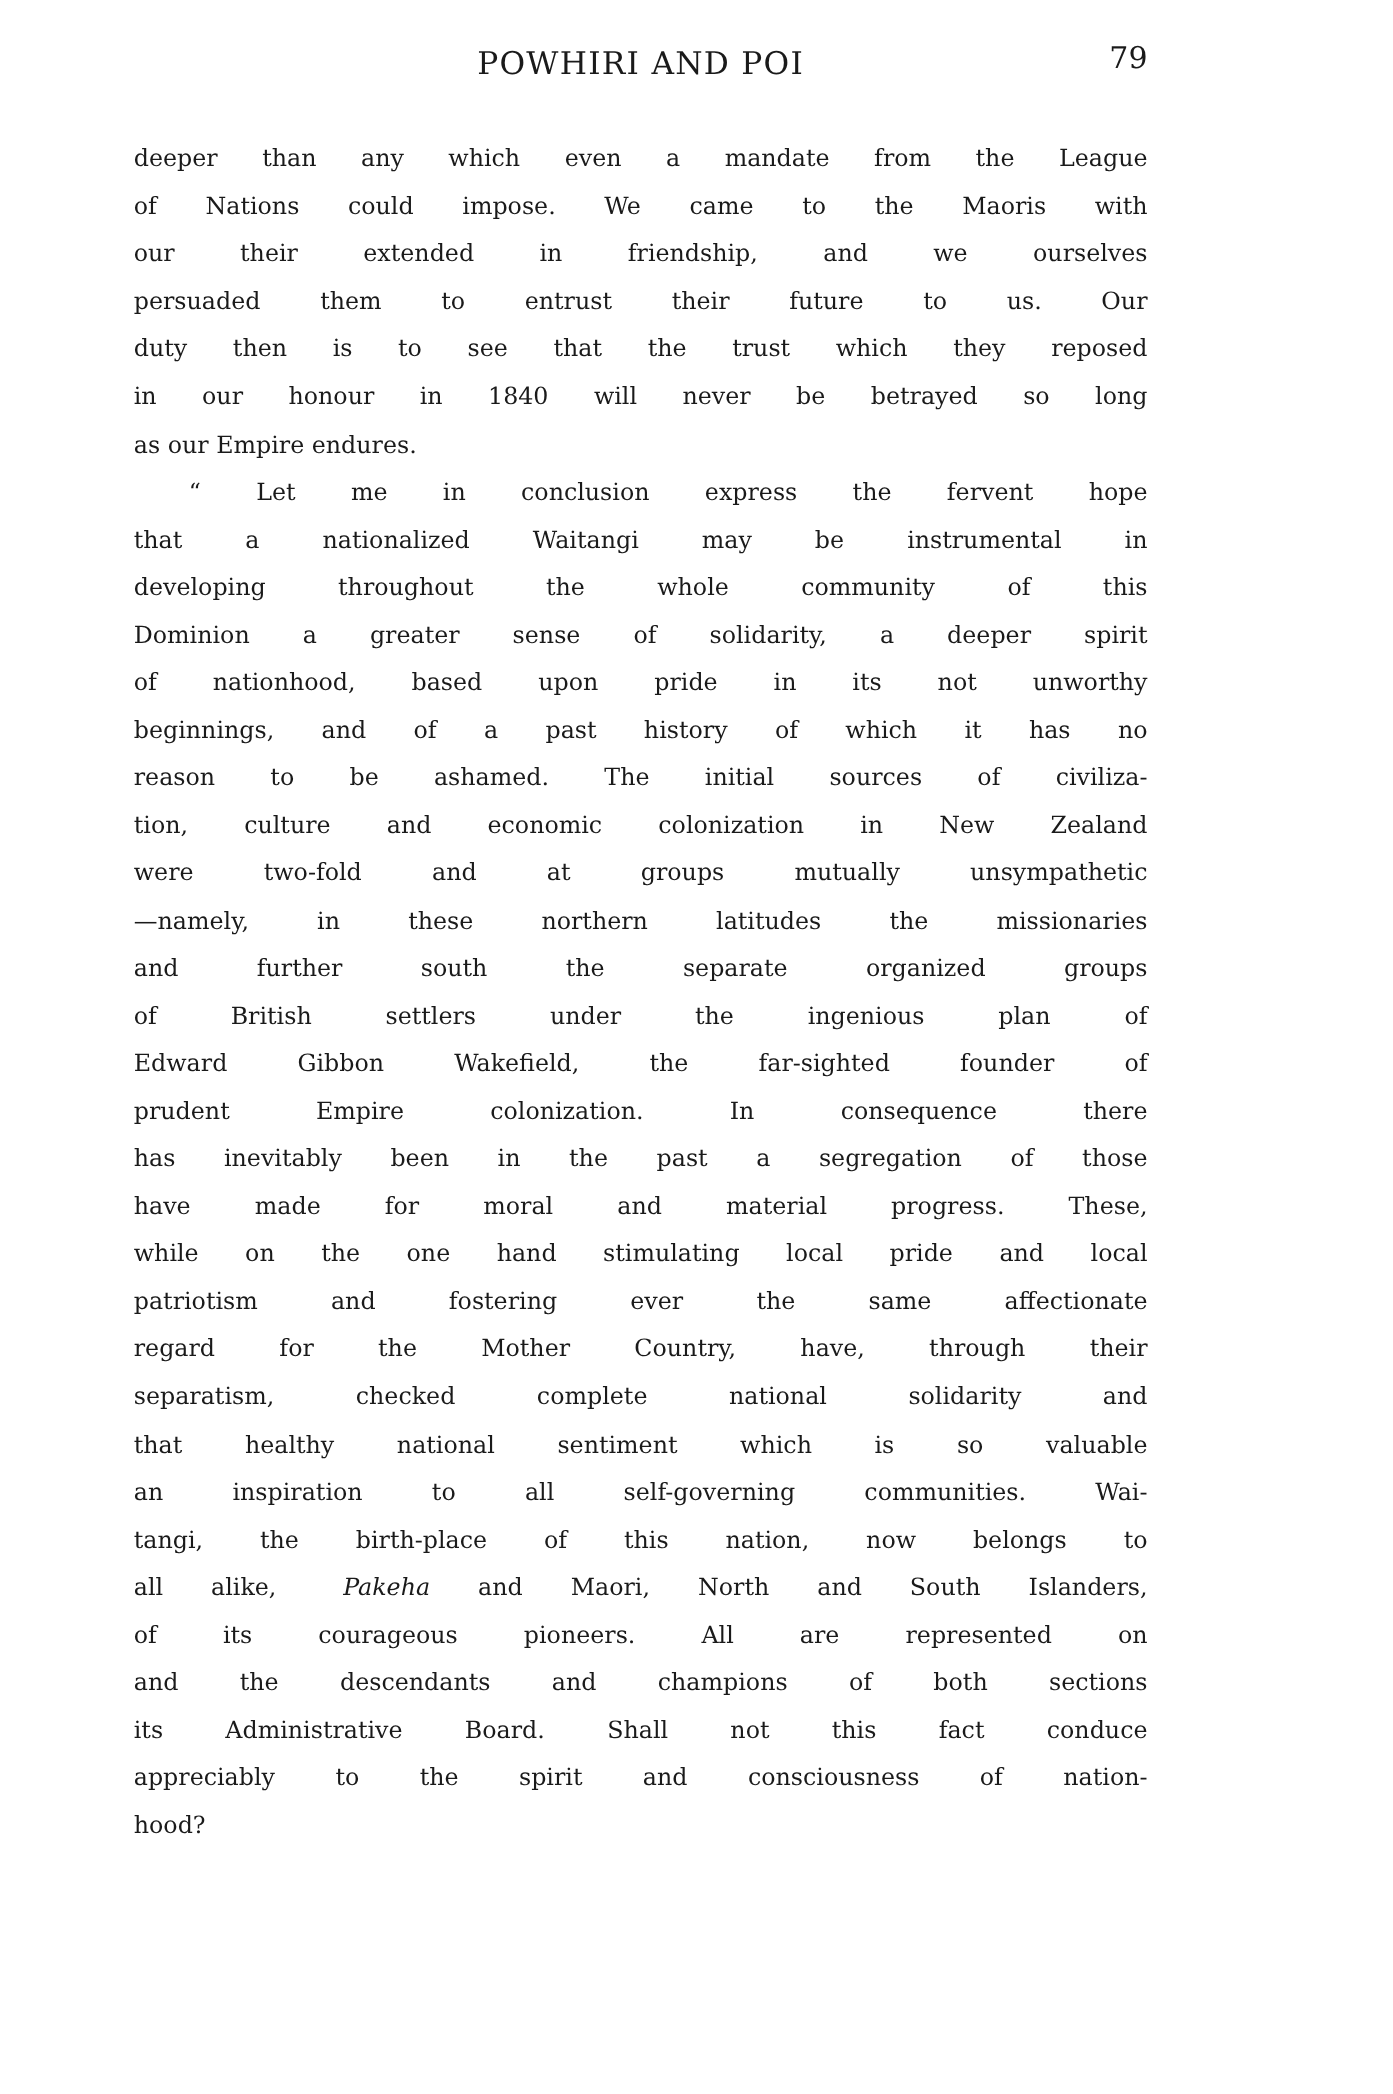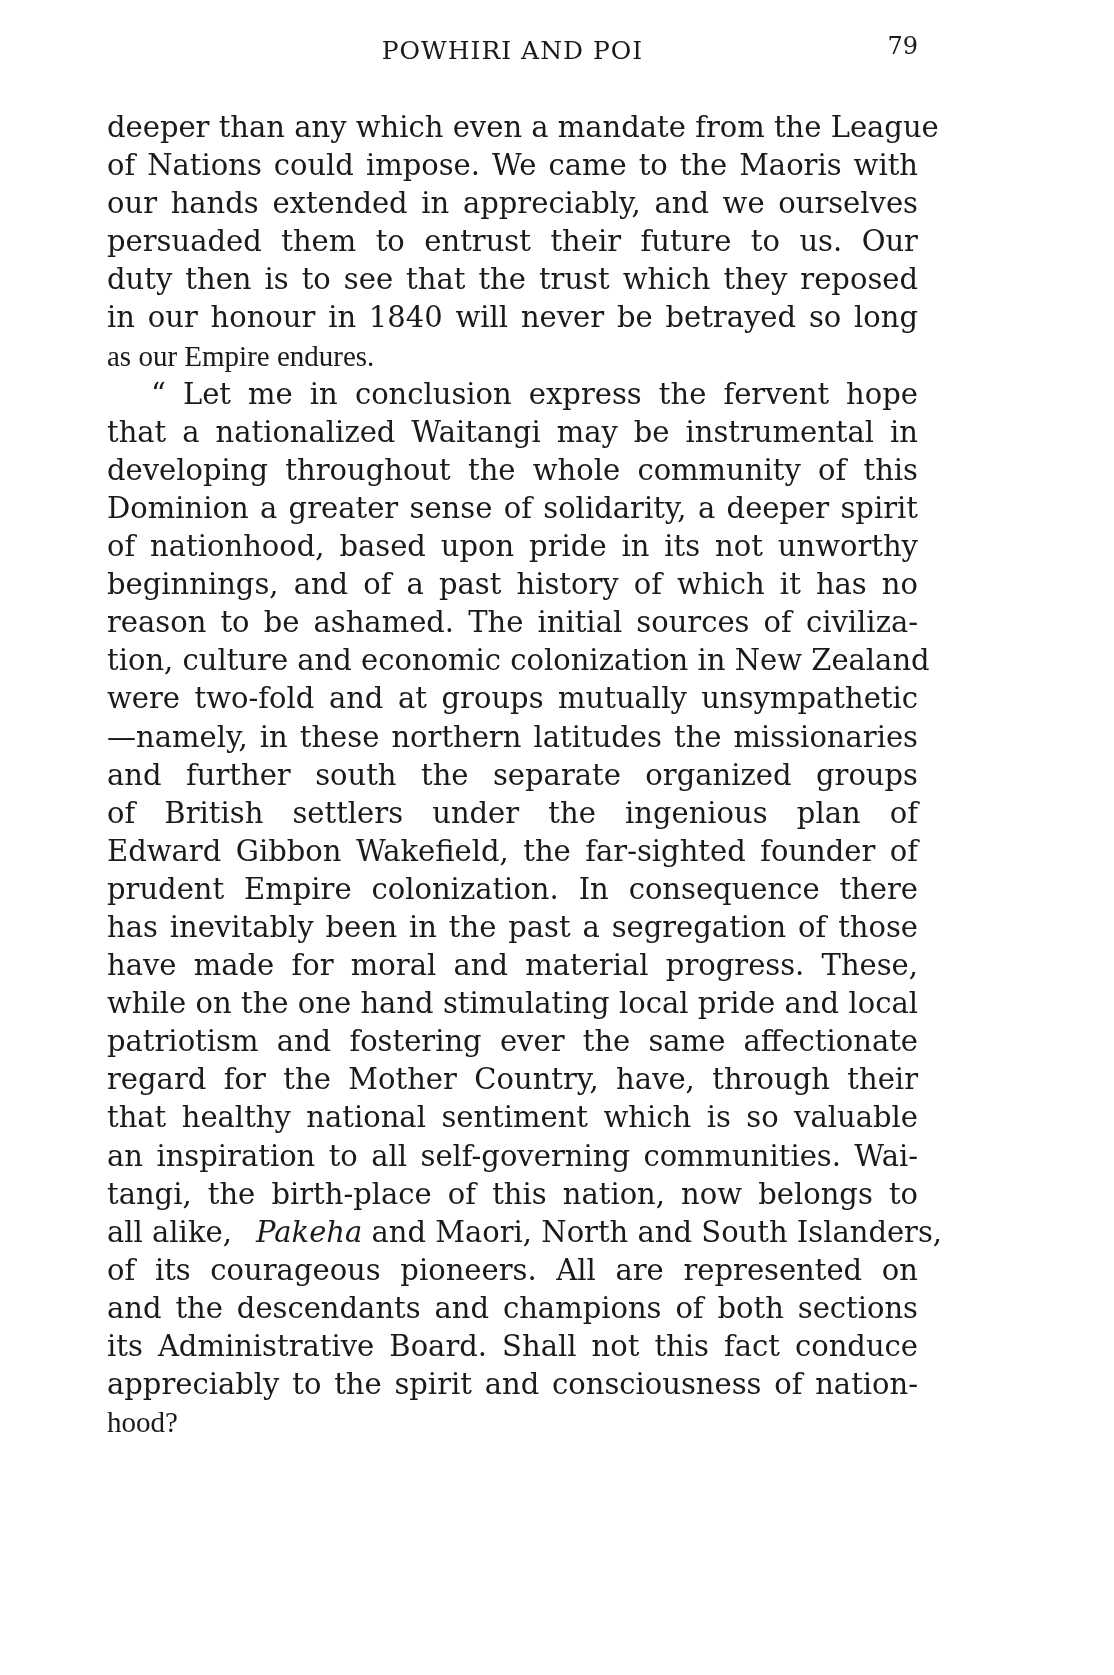--- a/index.html
+++ b/index.html
@@ -2,39 +2,39 @@
 <html><head>
 <meta charset="utf-8">
 <style>
   html, body { margin: 0; padding: 0; background: #ffffff; }
   body { width: 1114px; height: 1675px; position: relative; overflow: hidden; }
   .page { position: absolute; left: 0; top: 0; width: 1114px; height: 1675px; background: #ffffff; color: #1a1a1a; font-family: "DejaVu Serif", "Liberation Serif", serif; }
   .running-head { position: absolute; top: 30px; left: 107px; width: 811px; height: 40px; }
   .running-title { position: absolute; left: 0; right: 0; text-align: center; font-size: 25px; letter-spacing: 1px; top: 6px; }
   .page-number { position: absolute; right: 0; top: 2px; font-size: 24px; }
   .body-text { position: absolute; top: 108px; left: 107px; width: 811px; }
-  .line { height: 38.1px; line-height: 38.1px; font-size: 29px; white-space: nowrap; text-align: justify; text-align-last: justify; overflow: visible; }
-  .line.last { text-align-last: left; font-family: Liberation Serif, serif; }
+  .line { height: 38.1px; line-height: 38.1px; font-size: 19px; white-space: nowrap; text-align: justify; text-align-last: justify; overflow: visible; }
+  .line.last { text-align-last: left; }
   .line.indent { padding-left: 44px; }
   .line em { font-style: italic; margin-left: 15px; }
 </style>
 </head>
 <body>
 
 <div class="page">
   <div class="running-head">
     <div class="running-title">POWHIRI AND POI</div>
     <div class="page-number">79</div>
   </div>
 
   <div class="body-text">
 
     <div class="line">deeper than any which even a mandate from the League</div>
     <div class="line">of Nations could impose.  We came to the Maoris with</div>
-    <div class="line">our hands extended in appreciably, and we ourselves</div>
+    <div class="line">our their extended in friendship, and we ourselves</div>
     <div class="line">persuaded them to entrust their future to us.  Our</div>
     <div class="line">duty then is to see that the trust which they reposed</div>
     <div class="line">in our honour in 1840 will never be betrayed so long</div>
     <div class="line last">as our Empire endures.</div>
 
     <div class="line indent">“ Let me in conclusion express the fervent hope</div>
     <div class="line">that a nationalized Waitangi may be instrumental in</div>
     <div class="line">developing throughout the whole community of this</div>
     <div class="line">Dominion a greater sense of solidarity, a deeper spirit</div>
     <div class="line">of nationhood, based upon pride in its not unworthy</div>
@@ -45,20 +45,21 @@
     <div class="line">—namely, in these northern latitudes the missionaries</div>
     <div class="line">and further south the separate organized groups</div>
     <div class="line">of British settlers under the ingenious plan of</div>
     <div class="line">Edward Gibbon Wakefield, the far-sighted founder of</div>
     <div class="line">prudent Empire colonization.  In consequence there</div>
     <div class="line">has inevitably been in the past a segregation of those</div>
     <div class="line">have made for moral and material progress.  These,</div>
     <div class="line">while on the one hand stimulating local pride and local</div>
     <div class="line">patriotism and fostering ever the same affectionate</div>
     <div class="line">regard for the Mother Country, have, through their</div>
+    <div class="line">separatism, checked complete national solidarity and</div>
     <div class="line">that healthy national sentiment which is so valuable</div>
     <div class="line">an inspiration to all self-governing communities.  Wai-</div>
     <div class="line">tangi, the birth-place of this nation, now belongs to</div>
     <div class="line"><span>all alike, </span><em>Pakeha</em><span> and Maori, North and South Islanders,</span></div>
     <div class="line">of its courageous pioneers.  All are represented on</div>
     <div class="line">and the descendants and champions of both sections</div>
     <div class="line">its Administrative Board.  Shall not this fact conduce</div>
     <div class="line">appreciably to the spirit and consciousness of nation-</div>
     <div class="line last">hood?</div>
   </div>

